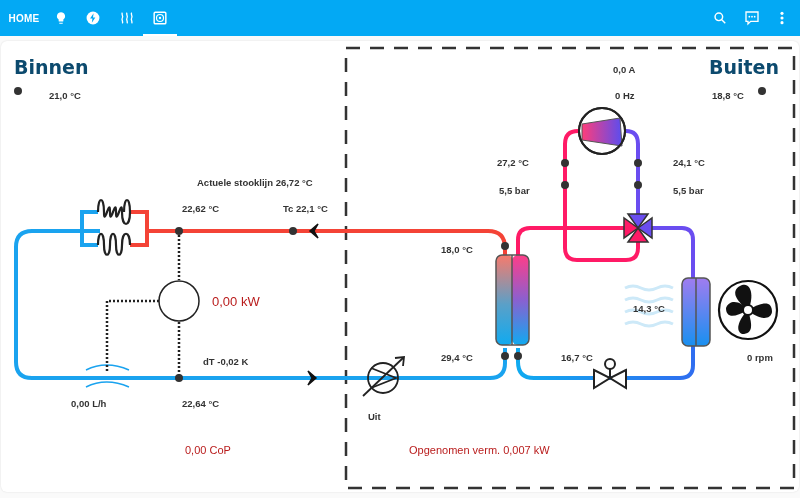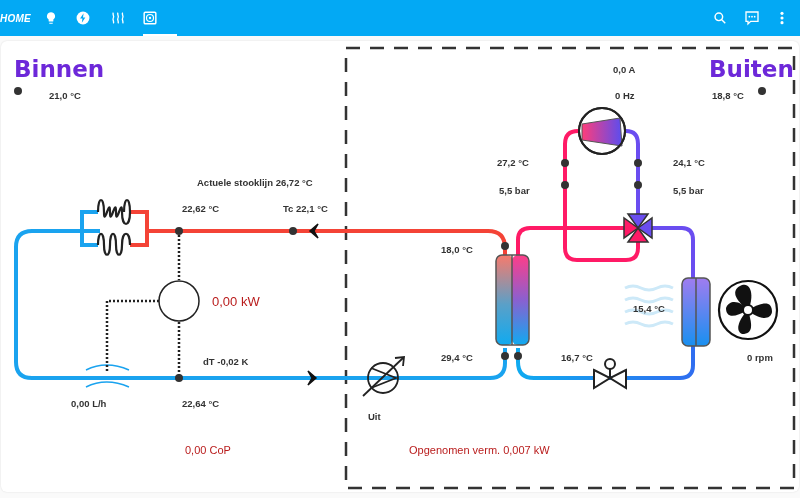--- a/index.html
+++ b/index.html
@@ -1,26 +1,26 @@
 <!DOCTYPE html>
 <html><head>
 <meta charset="utf-8">
 <style>
   * { box-sizing: border-box; margin: 0; padding: 0; }
   html, body { width: 800px; height: 498px; overflow: hidden; background: #fafafa; font-family: "Liberation Sans", sans-serif; }
   .topbar { position: absolute; left: 0; top: 0; width: 800px; height: 36px; background: #03a9f4; color: #fff; }
-  .tab { position: absolute; top: 0; height: 36px; display: flex; align-items: center; justify-content: flex-start; cursor: pointer; font-style: italic; }
+  .tab { position: absolute; top: 0; height: 36px; display: flex; align-items: center; justify-content: center; cursor: pointer; }
   .tab-home { left: 0; width: 48px; font-size: 10px; font-weight: bold; letter-spacing: 0.2px; }
   .tab-icon { width: 34px; }
   .tab.active::after { content: ""; position: absolute; left: 0; right: 0; bottom: 0; height: 2px; background: #fff; }
   .action { position: absolute; top: 0; width: 30px; height: 36px; display: flex; align-items: center; justify-content: center; cursor: pointer; }
   .card { position: absolute; left: 1px; top: 41px; width: 798px; height: 451px; background: #fff; border-radius: 6px; box-shadow: 0 0 2px rgba(0,0,0,0.12); }
   .lbl { position: absolute; font-size: 9.5px; color: #333; white-space: nowrap; font-weight: bold; }
   .lbl-md { position: absolute; font-size: 11px; color: #b91c1c; white-space: nowrap; }
-  .title { position: absolute; font-size: 23px; font-weight: bold; color: #6d28d9; font-family: "DejaVu Sans", sans-serif; }
+  .title { position: absolute; font-size: 19px; font-weight: bold; color: #0c4a6e; font-family: "DejaVu Sans", sans-serif; }
   svg.diagram { position: absolute; left: 0; top: 0; }
 </style>
 </head>
 <body>
 
 <div class="topbar">
   <div class="tab tab-home">
       <span>HOME</span>
     </div>
   <div class="tab tab-icon" style="left:44px">
@@ -227,18 +227,18 @@
 
 <div class="lbl" style="left:441px; top:244px">18,0 °C</div>
 <div class="lbl" style="left:441px; top:352px">29,4 °C</div>
 
 <div class="lbl-md" style="left:212px; top:294px; font-size:13px">0,00 kW</div>
 <div class="lbl" style="left:203px; top:356px">dT -0,02 K</div>
 <div class="lbl" style="left:71px; top:398px">0,00 L/h</div>
 <div class="lbl" style="left:182px; top:398px">22,64 °C</div>
 <div class="lbl" style="left:368px; top:411px">Uit</div>
 
-<div class="lbl" style="left:633px; top:303px">15,4 °C</div>
+<div class="lbl" style="left:633px; top:303px">14,3 °C</div>
 <div class="lbl" style="left:561px; top:352px">16,7 °C</div>
 <div class="lbl" style="left:747px; top:352px">0 rpm</div>
 
 <div class="lbl-md" style="left:185px; top:444px">0,00 CoP</div>
 <div class="lbl-md" style="left:409px; top:444px">Opgenomen verm. 0,007 kW</div>
 
 </body></html>

